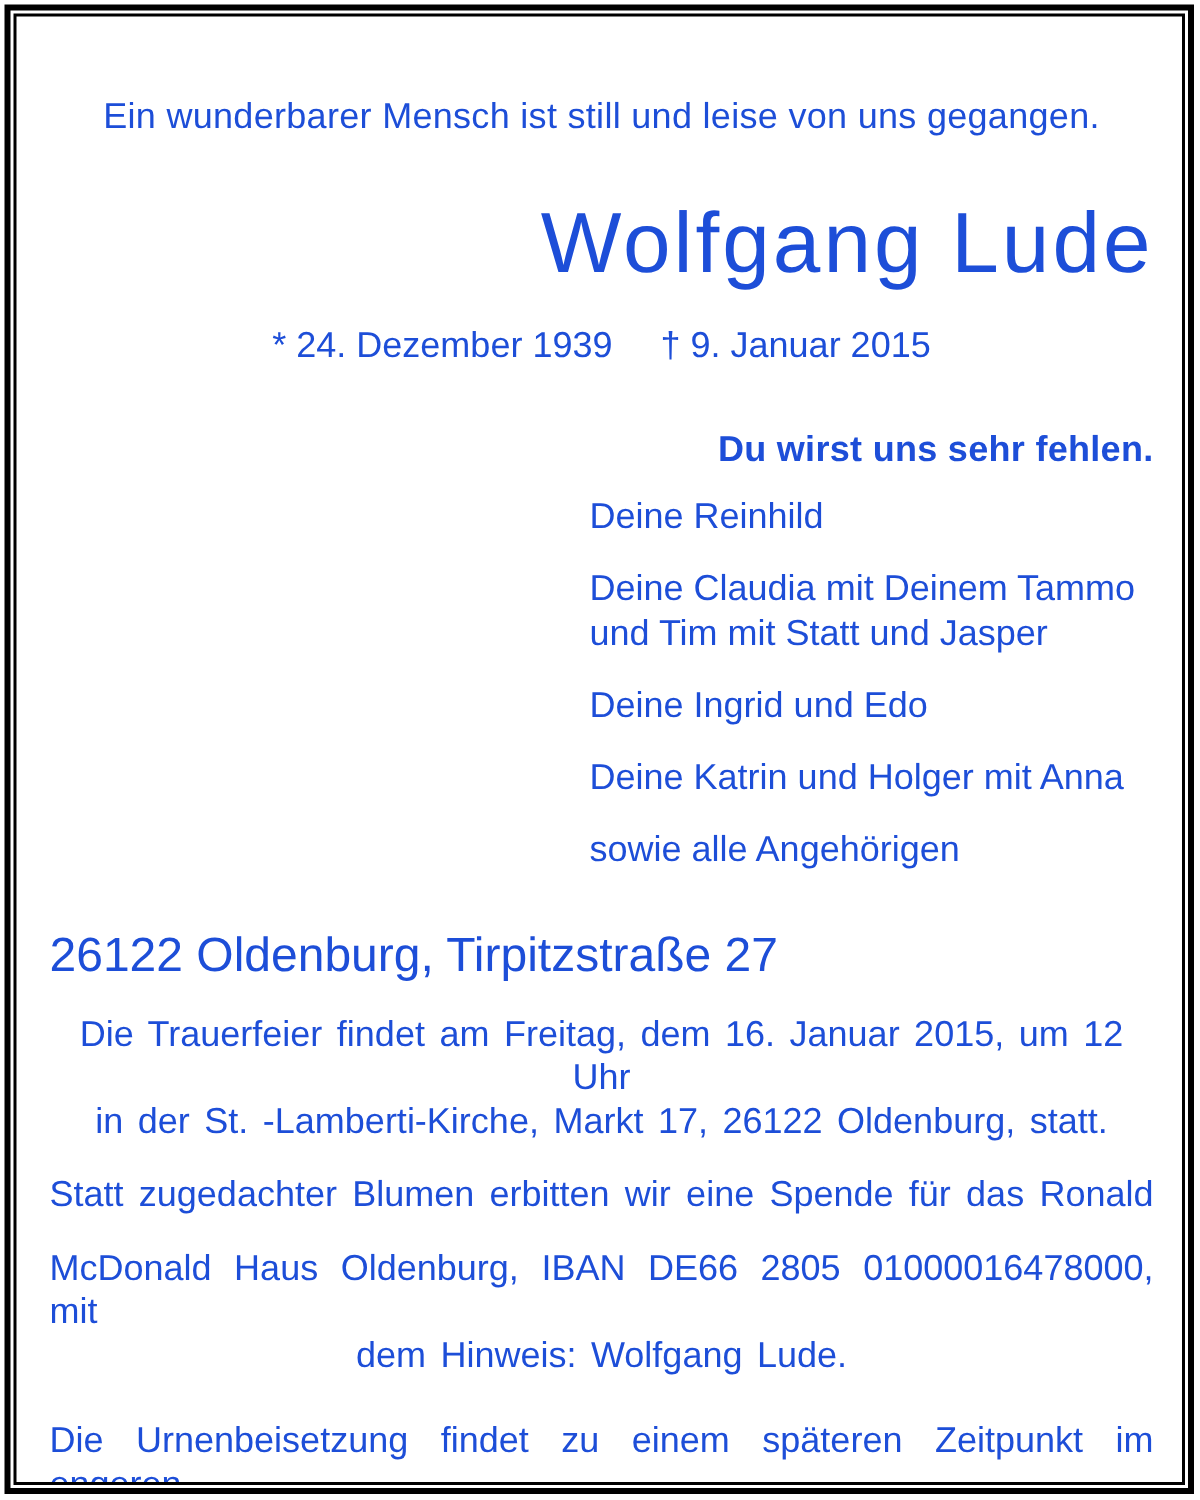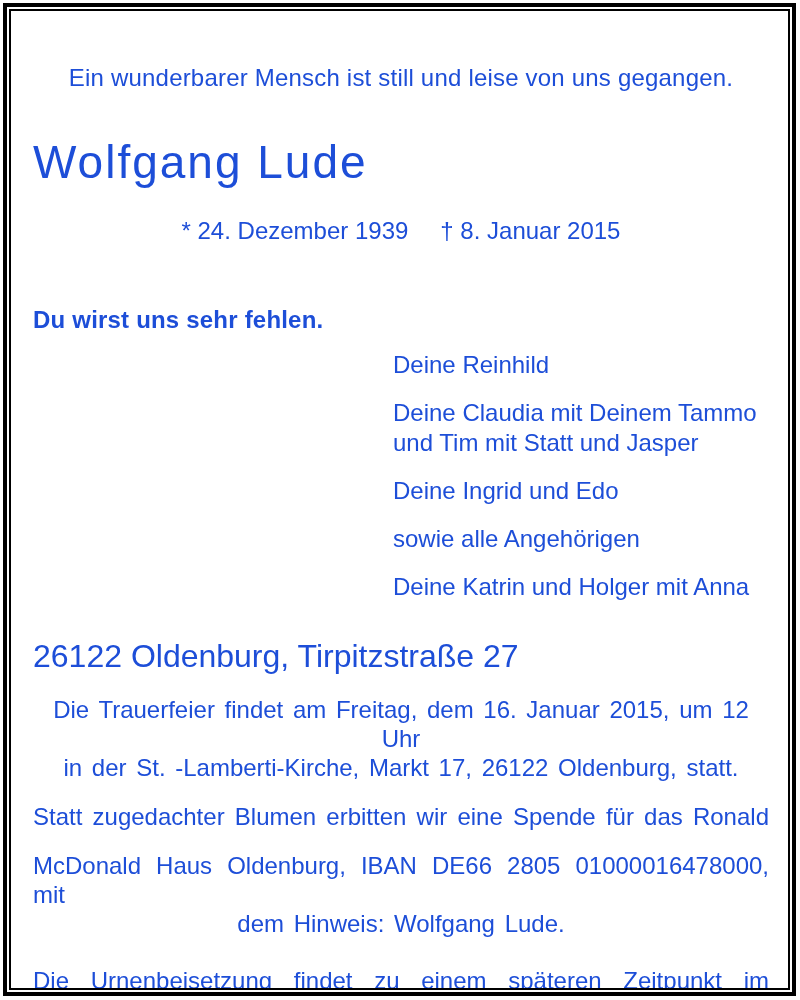--- a/index.html
+++ b/index.html
@@ -34,40 +34,40 @@
   }
   .eulogy {
     margin-top: 52px;
     font-size: 24px;
     line-height: 29px;
     text-align: center;
     letter-spacing: 0.2px;
   }
   .name {
     margin: 40px 0 0 0;
-    font-size: 46px;
+    font-size: 57px;
     line-height: 60px;
     font-weight: 400;
-    text-align: left;
+    text-align: right;
     letter-spacing: 2px;
   }
   .dates {
     margin-top: 24px;
     display: flex;
     justify-content: center;
     gap: 32px;
     font-size: 24px;
     line-height: 29px;
   }
   .farewell {
-    margin-top: 60px;
+    margin-top: 40px;
     font-size: 24px;
     line-height: 29px;
     font-weight: 700;
-    text-align: left;
+    text-align: right;
     letter-spacing: 0.2px;
   }
   .mourners {
     margin-top: 16px;
     margin-left: 312px;
     font-size: 24px;
   }
   .mourner {
     margin-bottom: 18px;
     margin-left: 48px;
@@ -105,41 +105,41 @@
   <div class="frame-outer">
     <div class="frame-inner">
       <div class="content">
 
         <div class="eulogy">Ein wunderbarer Mensch ist still und leise von uns gegangen.</div>
 
         <h1 class="name">Wolfgang Lude</h1>
 
         <div class="dates">
           <span>* 24. Dezember 1939</span>
-          <span>† 8. Januar 2015</span>
+          <span>† 9. Januar 2015</span>
         </div>
 
         <div class="farewell">Du wirst uns sehr fehlen.</div>
 
         <div class="mourners">
           <div class="mourner">
             <div class="mourner-line">Deine Reinhild</div>
           </div>
           <div class="mourner">
             <div class="mourner-line">Deine Claudia mit Deinem Tammo</div>
             <div class="mourner-line">und Tim mit Statt und Jasper</div>
           </div>
           <div class="mourner">
             <div class="mourner-line">Deine Ingrid und Edo</div>
           </div>
           <div class="mourner">
-            <div class="mourner-line">sowie alle Angehörigen</div>
+            <div class="mourner-line">Deine Katrin und Holger mit Anna</div>
           </div>
           <div class="mourner">
-            <div class="mourner-line">Deine Katrin und Holger mit Anna</div>
+            <div class="mourner-line">sowie alle Angehörigen</div>
           </div>
         </div>
 
         <div class="address">26122 Oldenburg, Tirpitzstraße 27</div>
 
         <div class="para para-1">
           <div class="line">Die Trauerfeier findet am Freitag, dem 16. Januar 2015, um 12 Uhr</div>
           <div class="line">in der St. -Lamberti-Kirche, Markt 17, 26122 Oldenburg, statt.</div>
         </div>
 

